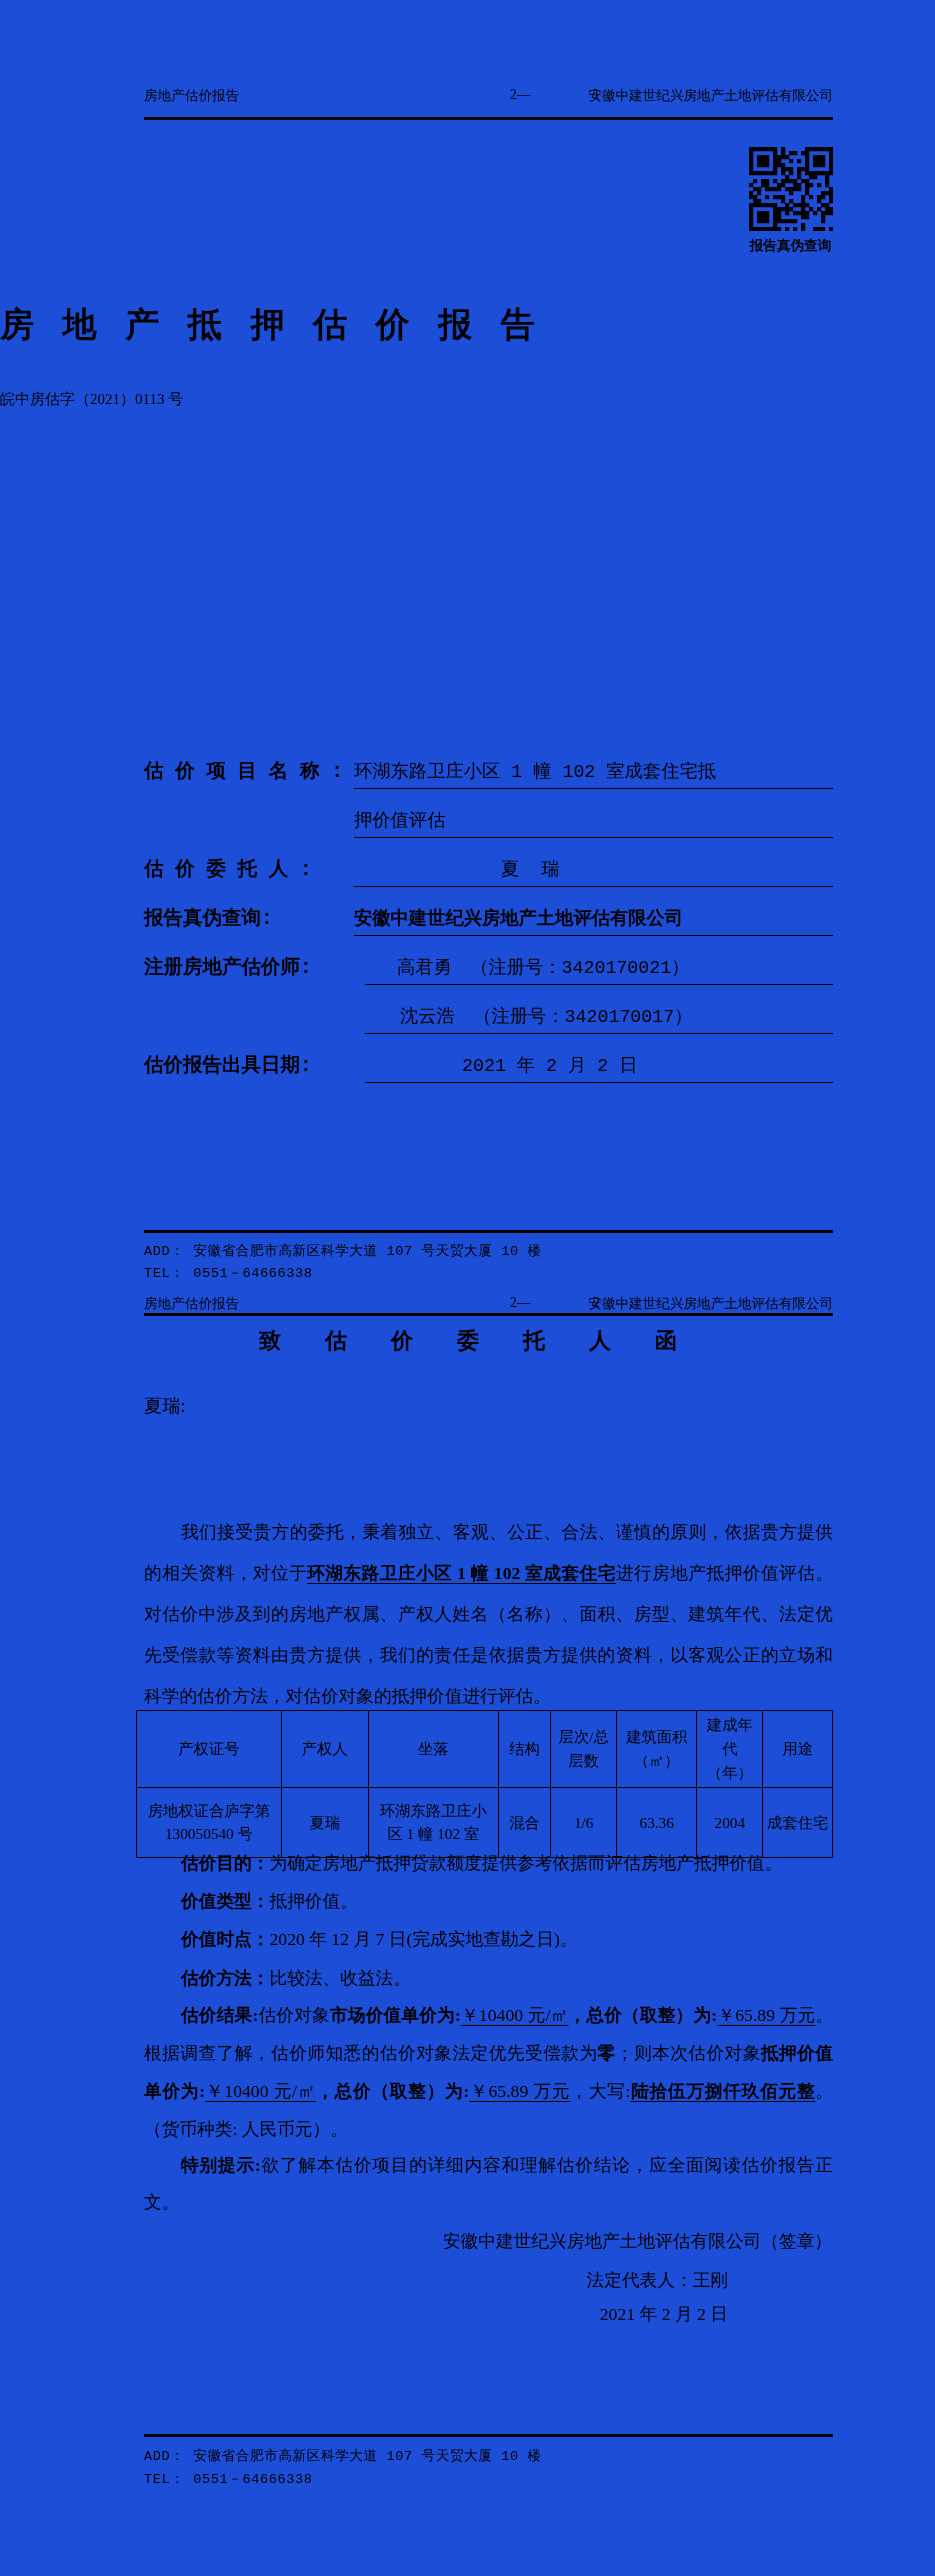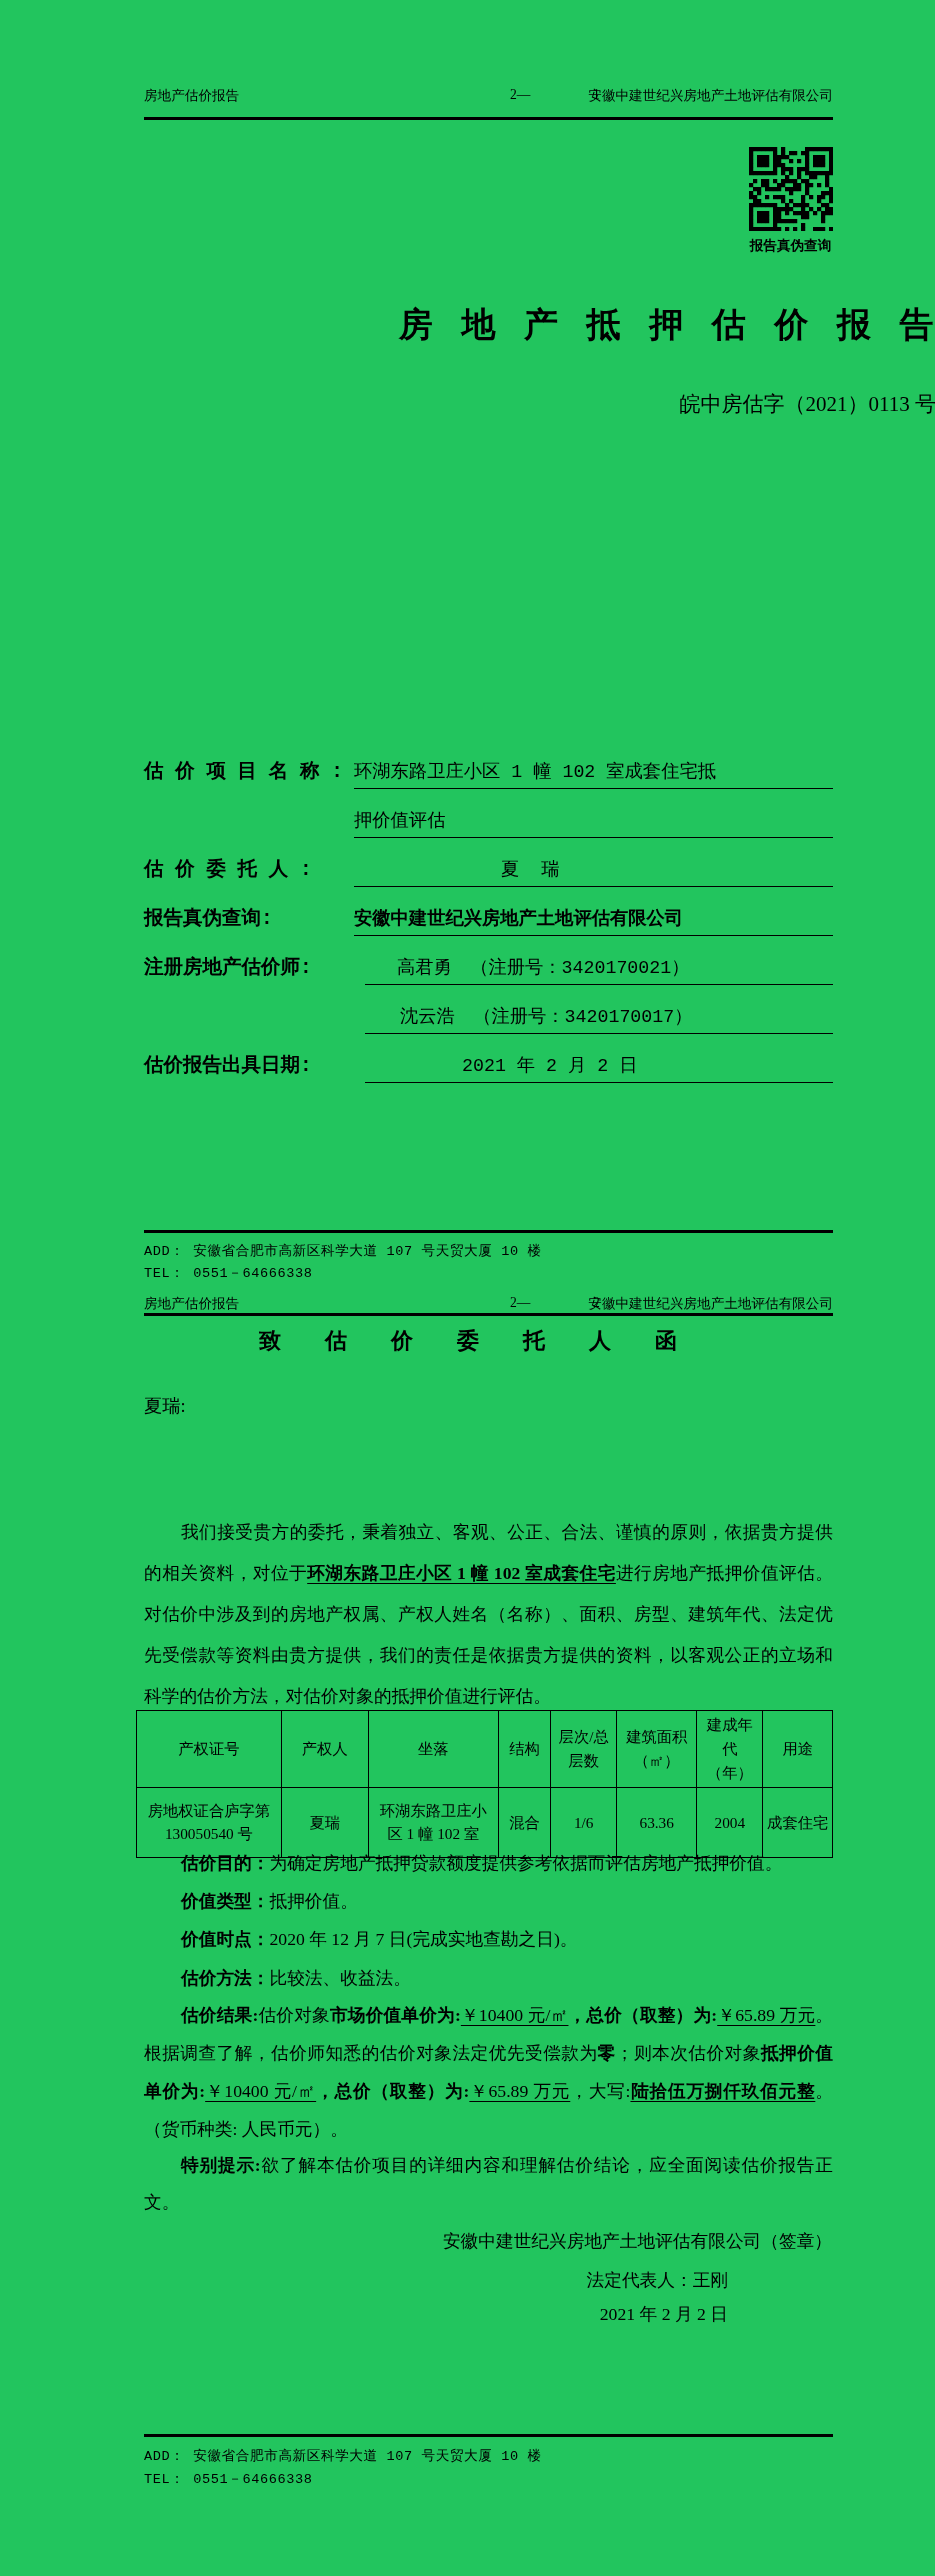--- a/index.html
+++ b/index.html
@@ -1,39 +1,39 @@
 <!DOCTYPE html>
 <html style="font-size:9.4px"><head>
 <meta charset="utf-8">
 <style>
   * { margin:0; padding:0; box-sizing:border-box; }
   html,body { background:#ffffff; }
   .page {
-    position:relative; width:936px; height:2576px; background:#22c55e;
+    position:relative; width:936px; height:2576px; background:#1d4ed8;
     color:#000; font-family:"Liberation Serif","DejaVu Serif",serif;
     overflow:hidden;
   }
   .abs { position:absolute; }
   
   .runhead { left:144px; right:103px; height:20px; font-size:13.6px; }
   .runhead .lft { position:absolute; left:0; top:0; }
   .runhead .vol { position:absolute; left:366px; top:0; }
   .runhead .pg  { position:absolute; left:449px; top:0; }
   .runhead .rgt { position:absolute; right:0; top:0; }
   .rule { left:144px; right:103px; height:2.9px; background:#000; }
   .footline { left:144px; right:103px; font-size:13.6px; letter-spacing:0.6px;
               font-family:"Liberation Mono","DejaVu Sans Mono",monospace; }
   
   .qrbox { left:749px; top:147px; width:84px; height:84px; }
   .qrcap { left:725px; top:237px; width:131px; text-align:center;
            font-size:13.6px; font-weight:bold; }
   
-  .doctitle { left:0; right:0; top:302px; text-align:right; font-size:34px;
+  .doctitle { left:0; right:0; top:302px; text-align:left; font-size:34px;
               font-weight:bold; word-spacing:15.3px; letter-spacing:2.4px; white-space:pre; }
-  .reportno { left:0; right:0; top:390px; text-align:right; font-size:21px; white-space:pre; }
+  .reportno { left:0; right:0; top:390px; text-align:left; font-size:15px; white-space:pre; }
   .formrow { left:144px; right:103px; height:44px; display:flex; align-items:flex-end;font-family:Liberation Mono, monospace; }
   .formrow .lab { font-size:19.5px; font-weight:bold; white-space:pre; padding-bottom:4.7px; }
   .formrow .val { flex:1; border-bottom:1.8px solid #000; font-size:18.3px;
                   white-space:pre; padding-bottom:4.7px; }
   .formrow .spacer { border-bottom:none; }
   .w356 { width:210px; } .w375 { width:221px; }
   .bold { font-weight:bold; } .ul { text-decoration:underline; text-underline-offset:4.1px; }
   
   .lettertitle { left:0; right:0; top:1326px; text-align:center; font-size:22px;
                  font-weight:bold; word-spacing:16.5px; white-space:pre; }

